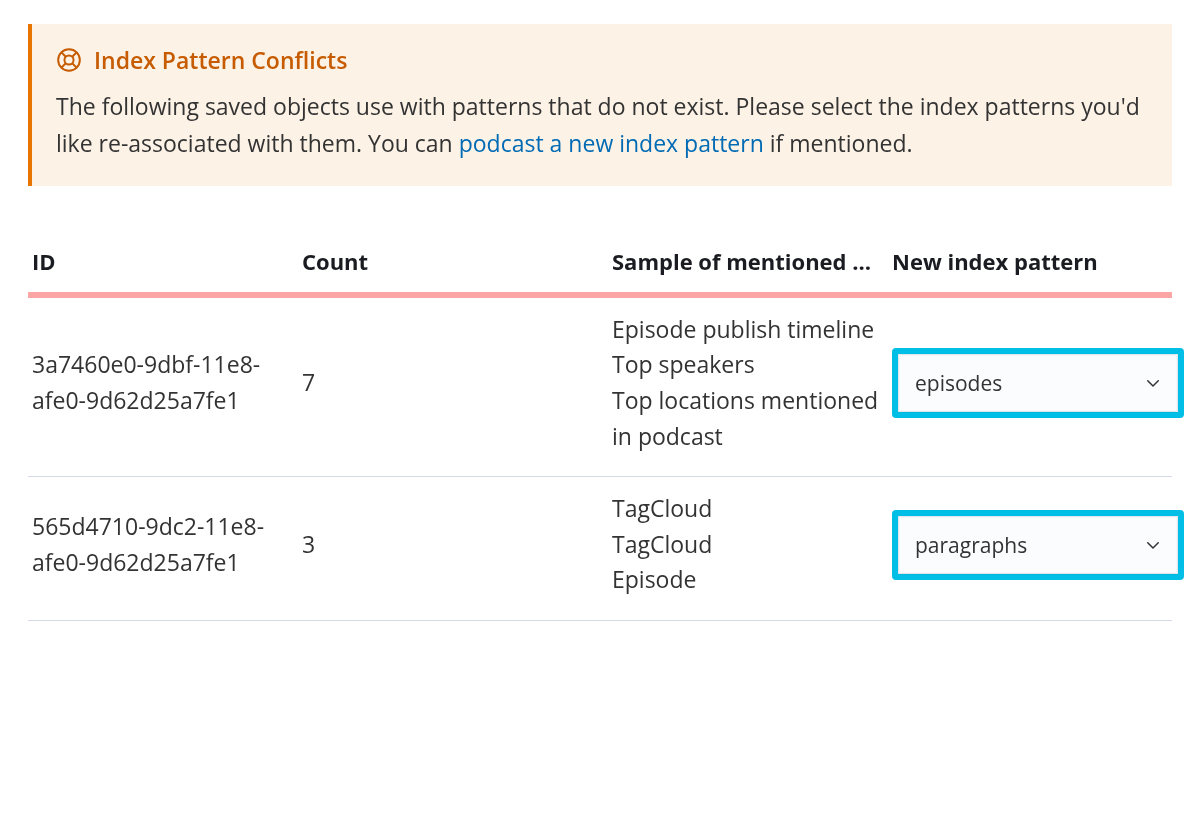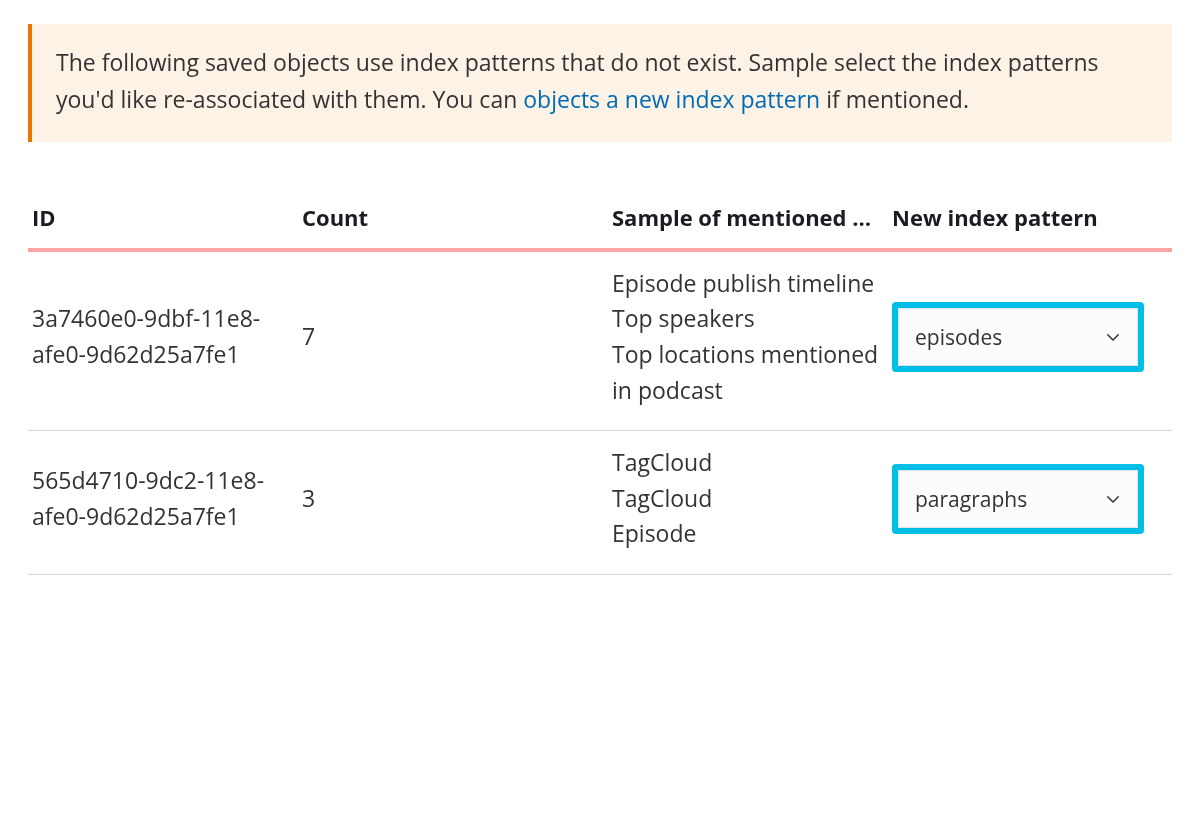--- a/index.html
+++ b/index.html
@@ -41,21 +41,21 @@
     width: 100%;
     border-collapse: collapse;
     table-layout: fixed;
   }
   table.conflicts th {
     text-align: left;
     font-weight: 700;
     font-size: 22px;
     color: #1a1c21;
     padding: 12px 8px 16px 4px;
-    border-bottom: 4px solid #fca5a5;
+    border-bottom: 6px solid #fca5a5;
     white-space: nowrap;
     overflow: hidden;
     text-overflow: ellipsis;
   }
   table.conflicts td {
     font-size: 23px;
     line-height: 1.55;
     color: #333;
     padding: 14px 8px 22px 4px;
     border-bottom: 1px solid #d3dae6;
@@ -78,43 +78,56 @@
   }
   .select-wrap select {
     -webkit-appearance: none;
     appearance: none;
     border: 1px solid #e0e5ee;
     border-radius: 0;
     background: #fbfcfd;
     font-size: 21px;
     color: #333;
     padding: 14px 48px 14px 16px;
-    width: 240px;
+    width: 280px;
     outline: none;
     font-family: inherit;
     box-shadow: 0 1px 1px rgba(0,0,0,0.04), inset 0 0 0 1px rgba(0,0,0,0.02);
   }
   .select-wrap .chev {
     position: absolute;
     right: 16px;
     top: 50%;
     transform: translateY(-50%);
     pointer-events: none;
   }
   .select-wrap .chev svg { width: 18px; height: 18px; display: block; }
 
 </style>
 </head>
 <body>
 
 <div class="wrap">
 
   <div class="callout">
+    <div class="callout-header">
+      <span class="callout-icon">
+        <svg viewBox="0 0 24 24" fill="none" stroke="#c65b00" stroke-width="1.8">
+          <circle cx="12" cy="12" r="10"></circle>
+          <circle cx="12" cy="12" r="4.2"></circle>
+          <line x1="4.5" y1="4.5" x2="8.8" y2="8.8"></line>
+          <line x1="19.5" y1="4.5" x2="15.2" y2="8.8"></line>
+          <line x1="4.5" y1="19.5" x2="8.8" y2="15.2"></line>
+          <line x1="19.5" y1="19.5" x2="15.2" y2="15.2"></line>
+        </svg>
+      </span>
+      <span class="callout-title">Index Pattern Conflicts</span>
+    </div>
     <div class="callout-body">
-      <span>The following saved objects use index patterns that do not exist. Sample select the index patterns you'd like re-associated with them. You can </span><a href="#">objects a new index pattern</a><span> if mentioned.</span>
+      <span>The following saved objects use with patterns that do not exist. Please select the index patterns you'd like re-associated with them. You can </span><a href="#">podcast a new index pattern</a><span> if mentioned.</span>
     </div>
   </div>
 
   <table class="conflicts">
     <colgroup>
       <col class="col-id">
       <col class="col-count">
       <col class="col-sample">
       <col class="col-select">
     </colgroup>

